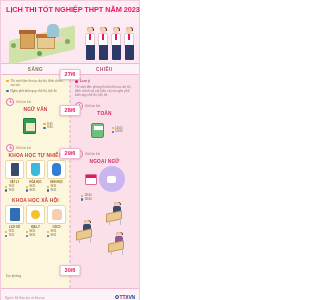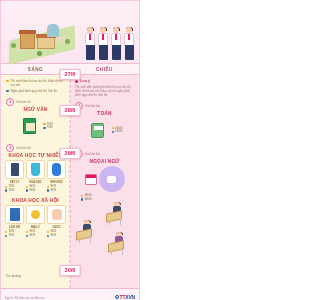--- a/index.html
+++ b/index.html
@@ -355,20 +355,21 @@
     position: absolute; left: 5px; top: 2px;
     font-size: 3.4px; color: #8a7340;
   }
 </style>
 </head>
 <body>
 
 <div class="page">
 
   <div class="header">
+    <div class="title">LỊCH THI TỐT NGHIỆP THPT NĂM 2023</div>
 
     <div class="school">
       <div class="sch-ground"></div>
       <div class="sch-path"></div>
       <div class="sch-b2"></div>
         <div class="sch-b2roof"></div>
       <div class="sch-b1"></div>
         <div class="sch-b1roof"></div>
       <div class="sch-tower"></div>
       <div class="sch-tree" style="left:4px;  top:22px;"></div>

